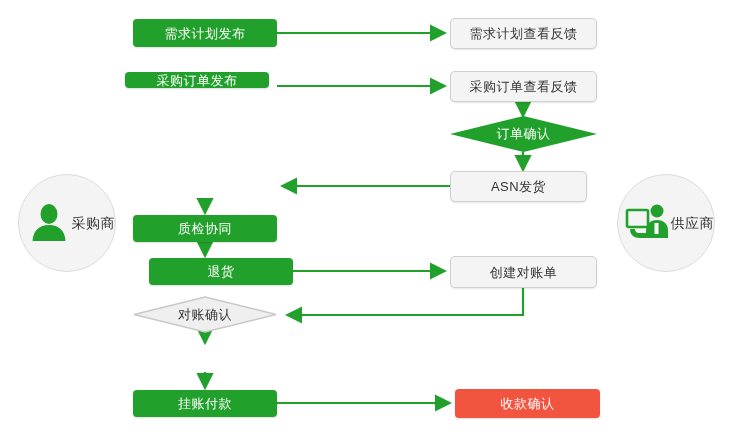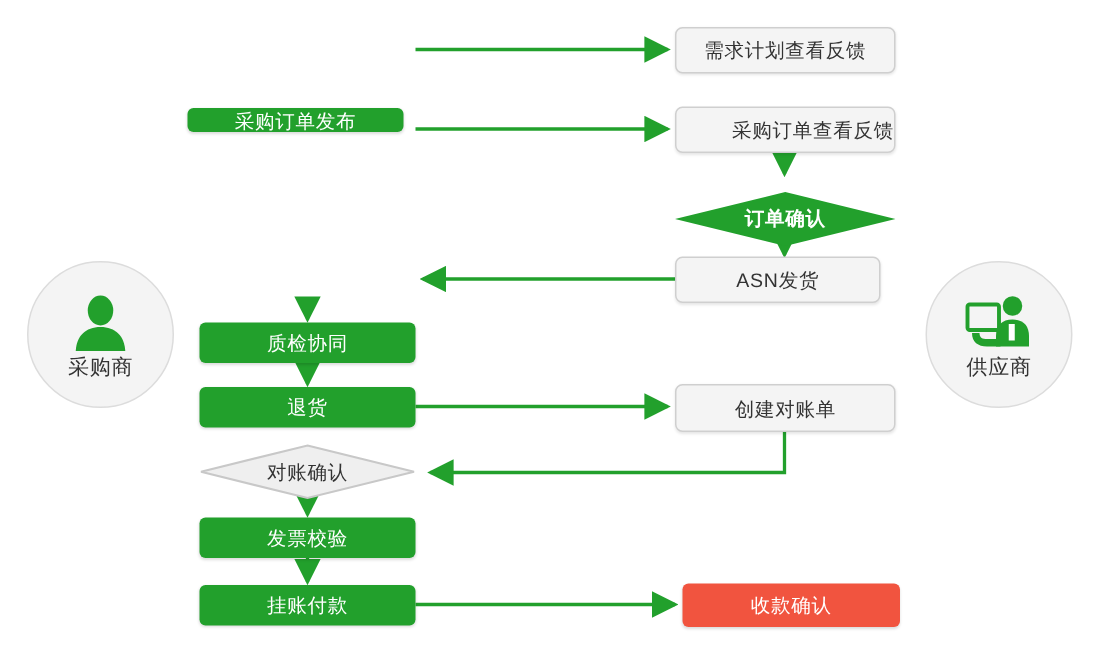--- a/index.html
+++ b/index.html
@@ -79,23 +79,23 @@
   .diamond-gray .dlabel { color: #333333; }
 
   .actor {
     position: absolute;
     width: 96px;
     height: 96px;
     border-radius: 50%;
     background: #f4f4f4;
     border: 1px solid #dcdcdc;
     display: flex;
-    flex-direction: column;
+    flex-direction: row;
     align-items: center;
-    justify-content: center;
+    justify-content: flex-end;
     z-index: 2;
   }
   .actor-icon {
     width: 46px;
     height: 40px;
     display: block;
     margin-bottom: 1px;
   }
   .actor-label {
     font-size: 14px;
@@ -155,63 +155,63 @@
     <svg class="actor-icon" viewBox="0 0 46 40">
       <rect x="2" y="7" width="21" height="17" rx="1.5" fill="none" stroke="#22a02c" stroke-width="2.6"></rect>
       <path d="M5 26 C5 32 9 35 15 35 L24 35 L24 30 L14 30 C11 30 10 28 10 26 Z" fill="#22a02c"></path>
       <circle cx="32" cy="8" r="6.5" fill="#22a02c"></circle>
       <path d="M32 17 C25 17 21 21 21 28 L21 35 L43 35 L43 28 C43 21 39 17 32 17 Z" fill="#22a02c"></path>
       <rect x="29.5" y="20" width="4" height="11" fill="#ffffff"></rect>
     </svg>
     <div class="actor-label">供应商</div>
   </div>
 
+  <div class="node node-green" style="left:133px; top:19px; width:144px; height:28px;">
+    <span>需求计划发布</span>
+  </div>
   <div class="node node-gray" style="left:450px; top:18px; width:147px; height:31px;">
     <span>需求计划查看反馈</span>
   </div>
 
   <div class="node node-green" style="left:125px; top:72px; width:144px; height:16px;justify-content:center;">
     <span>采购订单发布</span>
   </div>
-  <div class="node node-gray" style="left:450px; top:71px; width:147px; height:31px;justify-content:flex-end;">
+  <div class="node node-gray" style="left:450px; top:71px; width:147px; height:31px;">
     <span>采购订单查看反馈</span>
   </div>
 
-  <div class="diamond diamond-green" style="left:450px; top:128px; width:147px; height:36px;font-weight:bold;">
+  <div class="diamond diamond-green" style="left:450px; top:116px; width:147px; height:36px;">
     <svg class="dshape" viewBox="0 0 147 36" preserveAspectRatio="none">
       <polygon points="73.5,0 147,18 73.5,36 0,18" fill="#22a02c"></polygon>
     </svg>
     <span class="dlabel">订单确认</span>
   </div>
 
   <div class="node node-gray" style="left:450px; top:171px; width:137px; height:31px;">
     <span>ASN发货</span>
   </div>
 
   <div class="node node-green" style="left:133px; top:215px; width:144px; height:27px;">
     <span>质检协同</span>
   </div>
-  <div class="node node-green" style="left:133px; top:258px; width:144px; height:27px;">
+  <div class="node node-green" style="left:149px; top:258px; width:144px; height:27px;">
     <span>退货</span>
   </div>
 
   <div class="node node-gray" style="left:450px; top:256px; width:147px; height:32px;">
     <span>创建对账单</span>
   </div>
 
   <div class="diamond diamond-gray" style="left:133px; top:296px; width:144px; height:37px;">
     <svg class="dshape" viewBox="0 0 144 37" preserveAspectRatio="none">
       <polygon points="72,1 143,18.5 72,36 1,18.5" fill="#efefef" stroke="#c8c8c8" stroke-width="1.4"></polygon>
     </svg>
     <span class="dlabel">对账确认</span>
   </div>
 
-  <div class="node node-green" style="left:133px; top:345px; width:144px; height:27px;">
-    <span>发票校验</span>
-  </div>
   <div class="node node-green" style="left:133px; top:390px; width:144px; height:27px;">
     <span>挂账付款</span>
   </div>
 
   <div class="node node-red" style="left:455px; top:389px; width:145px; height:29px;">
     <span>收款确认</span>
   </div>
 
 </div>
 

